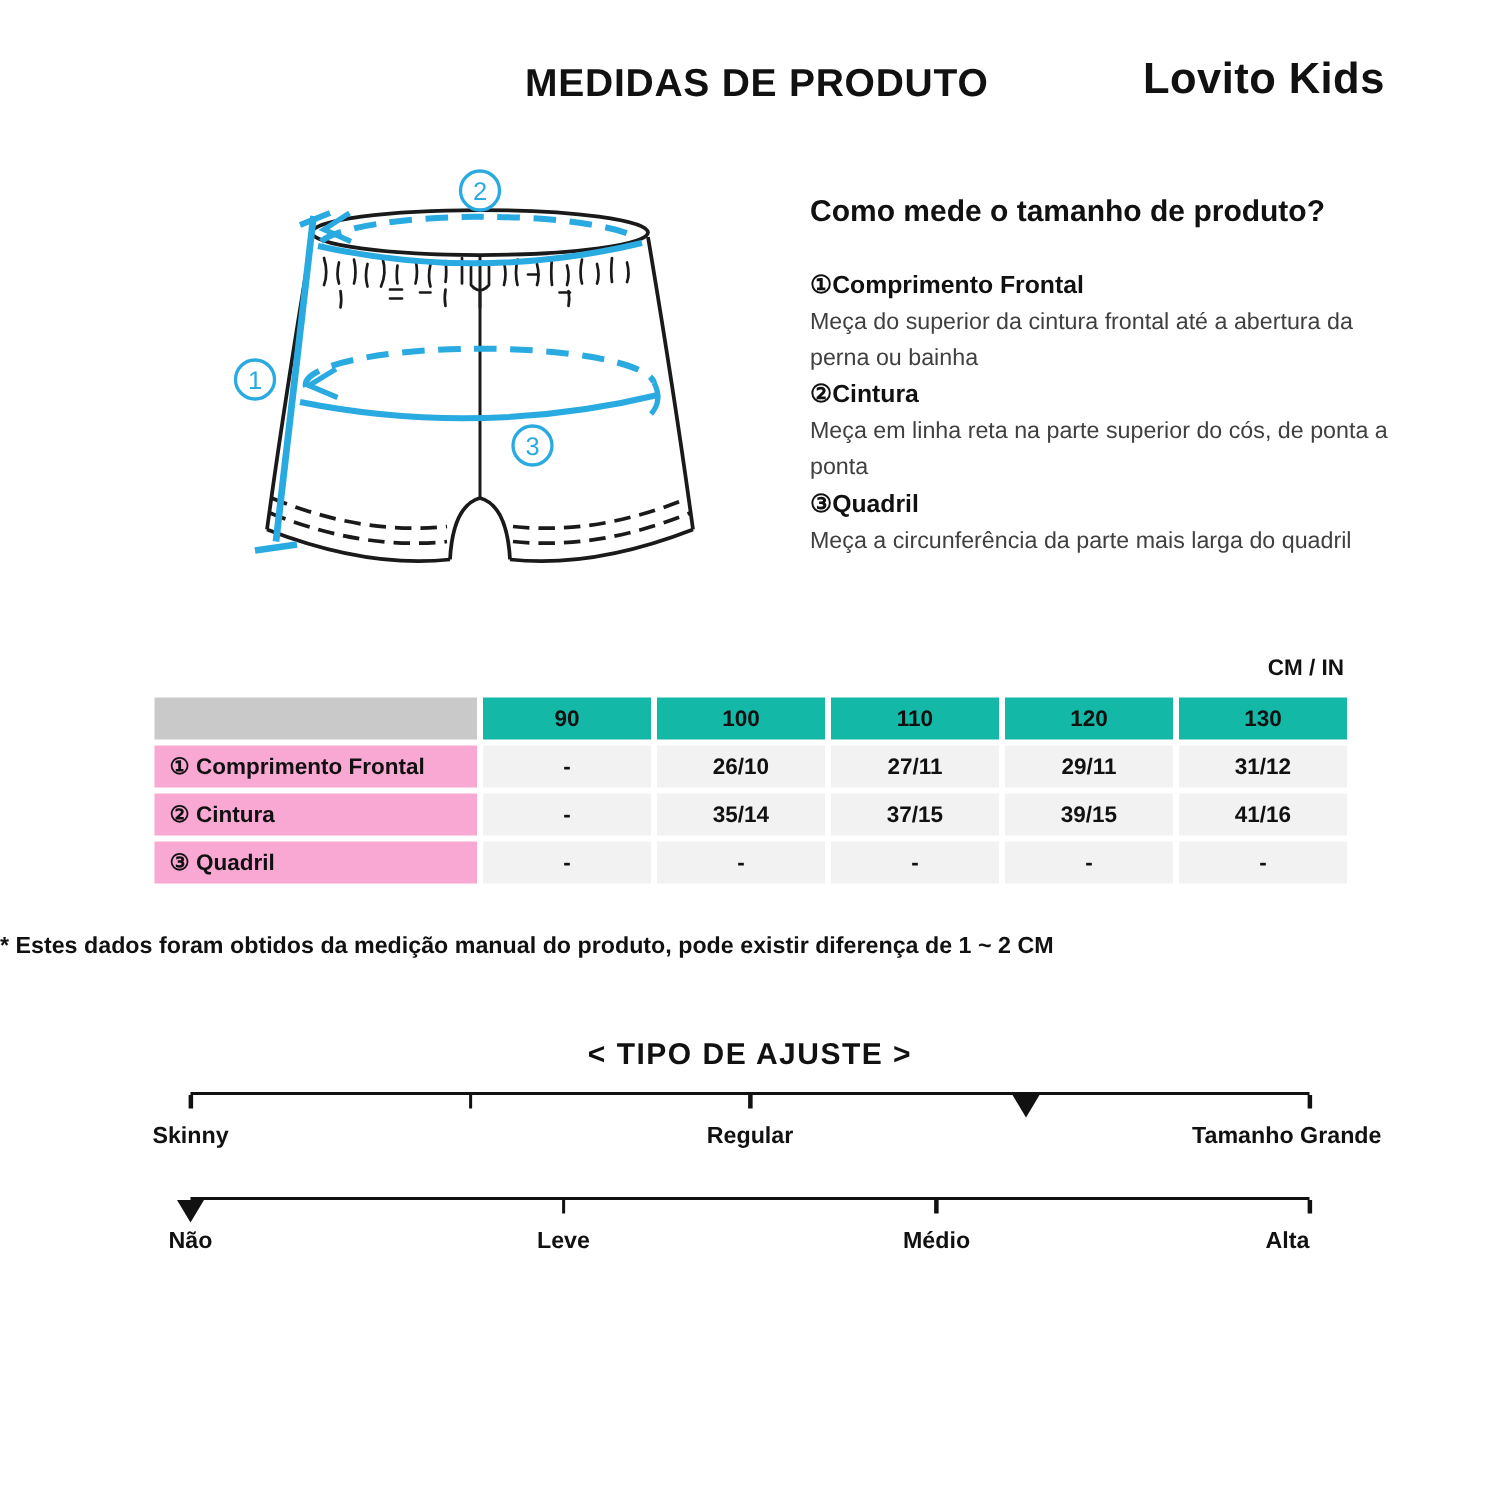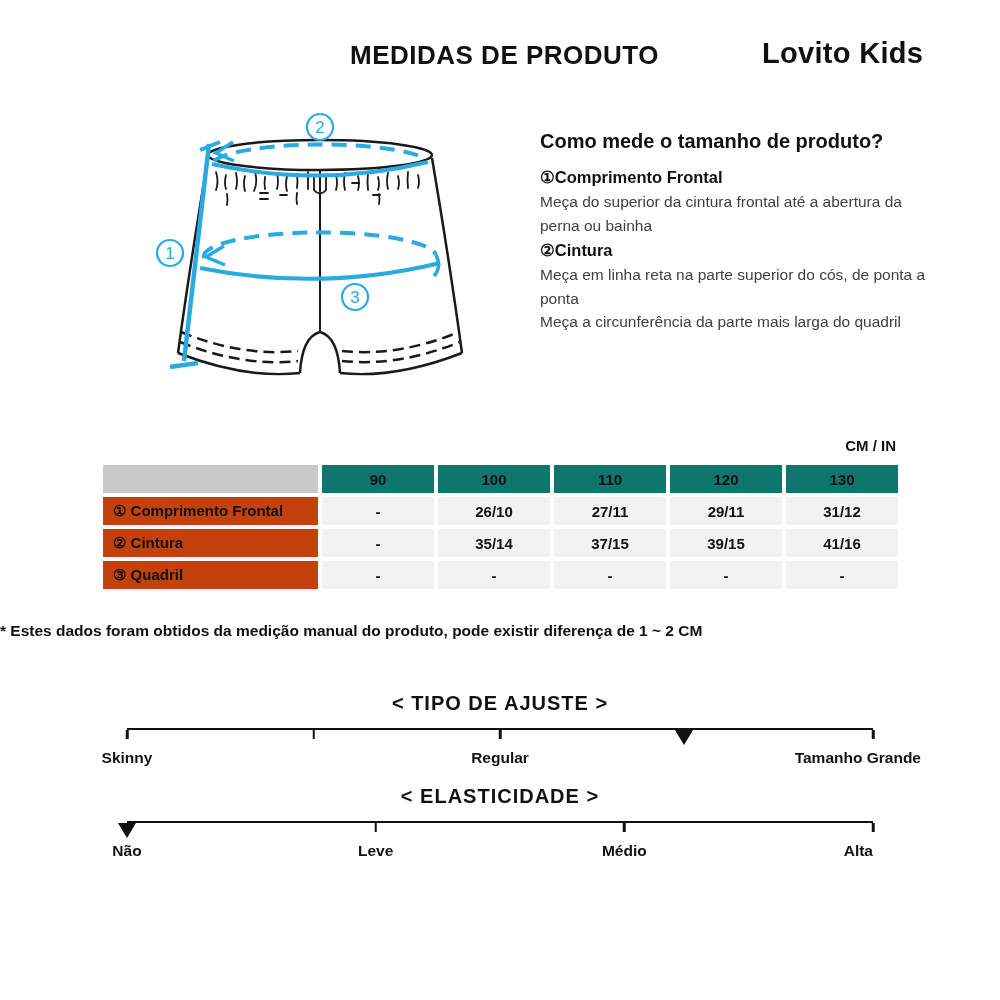--- a/index.html
+++ b/index.html
@@ -13,31 +13,31 @@
 
   
   .page-title { left:350px; top:40px; font-size:26px; font-weight:bold; letter-spacing:.5px;text-align:center; }
   .brand { left:762px; top:37px; font-size:29px; font-weight:bold; letter-spacing:.3px; }
 
   
   .diagram { left:130px; top:105px; width:380px; height:300px; }
 
   
   .howto { left:540px; top:130px; width:395px; }
-  .howto-heading { font-size:20px; font-weight:bold; margin:0 0 11px 0; }
+  .howto-heading { font-size:20px; font-weight:bold; margin:0 0 24px 0; }
   .howto-item-title { font-size:16.5px; font-weight:bold; line-height:26px; }
   .howto-item-desc { font-size:15.5px; color:#404040; line-height:23.5px; }
 
   
   .unit-label { left:696px; top:437px; width:200px; text-align:right; font-size:15px; font-weight:bold; }
   table.size-table { position:absolute; left:99px; top:461px; border-collapse:separate; border-spacing:4px; }
   .size-table th, .size-table td { height:28px; padding:0; font-size:15px; font-weight:bold; text-align:center; vertical-align:middle; }
   .size-table .corner { width:215px; background:#c9c9c9; }
-  .size-table th.col-h { width:112px; background:#0f766e;margin-top:28px; }
-  .size-table td.row-lbl { background:#c2410c; text-align:left; padding-left:10px; font-weight:bold; }
+  .size-table th.col-h { width:112px; background:#14b8a6;margin-top:28px; }
+  .size-table td.row-lbl { background:#f9a8d4; text-align:left; padding-left:10px; font-weight:bold; }
   .size-table td.val { background:#f2f2f2; }
 
   .footnote { left:0; top:622px; width:1000px; text-align:left; font-size:15.5px; font-weight:bold; }
 
   
   .scale-block { position:absolute; left:90px; width:820px; }
   .scale-fit { top:692px; }
   .scale-elast { top:785px; }
   .scale-title { text-align:center; font-size:20px; font-weight:bold; letter-spacing:1px; }
   .scale-line-wrap { position:relative; margin:13px 37px 0 37px; height:14px; border-top:2.5px solid #111; }
@@ -132,20 +132,21 @@
     <div class="howto-item-title"><span>①</span><span>Comprimento Frontal</span></div>
     <div class="howto-item-desc">Meça do superior da cintura frontal até a abertura da perna ou bainha</div>
   </div>
 
   <div class="howto-item">
     <div class="howto-item-title"><span>②</span><span>Cintura</span></div>
     <div class="howto-item-desc">Meça em linha reta na parte superior do cós, de ponta a ponta</div>
   </div>
 
   <div class="howto-item">
+    <div class="howto-item-title"><span>③</span><span>Quadril</span></div>
     <div class="howto-item-desc">Meça a circunferência da parte mais larga do quadril</div>
   </div>
 </div>
 
 <div class="abs unit-label">CM / IN</div>
 
 <table class="size-table">
   <thead>
     <tr>
       <th class="corner"></th>
@@ -196,21 +197,20 @@
     <div class="marker" style="left: 74.7%;"></div>
   </div>
   <div class="scale-labels">
     <span class="sl sl-center" style="left:0%">Skinny</span>
     <span class="sl sl-center" style="left:50%">Regular</span>
     <span class="sl" style="right:-48px">Tamanho Grande</span>
   </div>
 </div>
 
 <div class="scale-block scale-elast">
-  <div class="scale-title">&lt; ELASTICIDADE &gt;</div>
   <div class="scale-line-wrap">
     <div class="tick" style="left:0%"></div>
     <div class="tick" style="left:33.33%"></div>
     <div class="tick" style="left:66.67%"></div>
     <div class="tick" style="left:100%"></div>
     <div class="marker" style="left: 0%;"></div>
   </div>
   <div class="scale-labels">
     <span class="sl sl-center" style="left:0%">Não</span>
     <span class="sl sl-center" style="left:33.33%">Leve</span>

